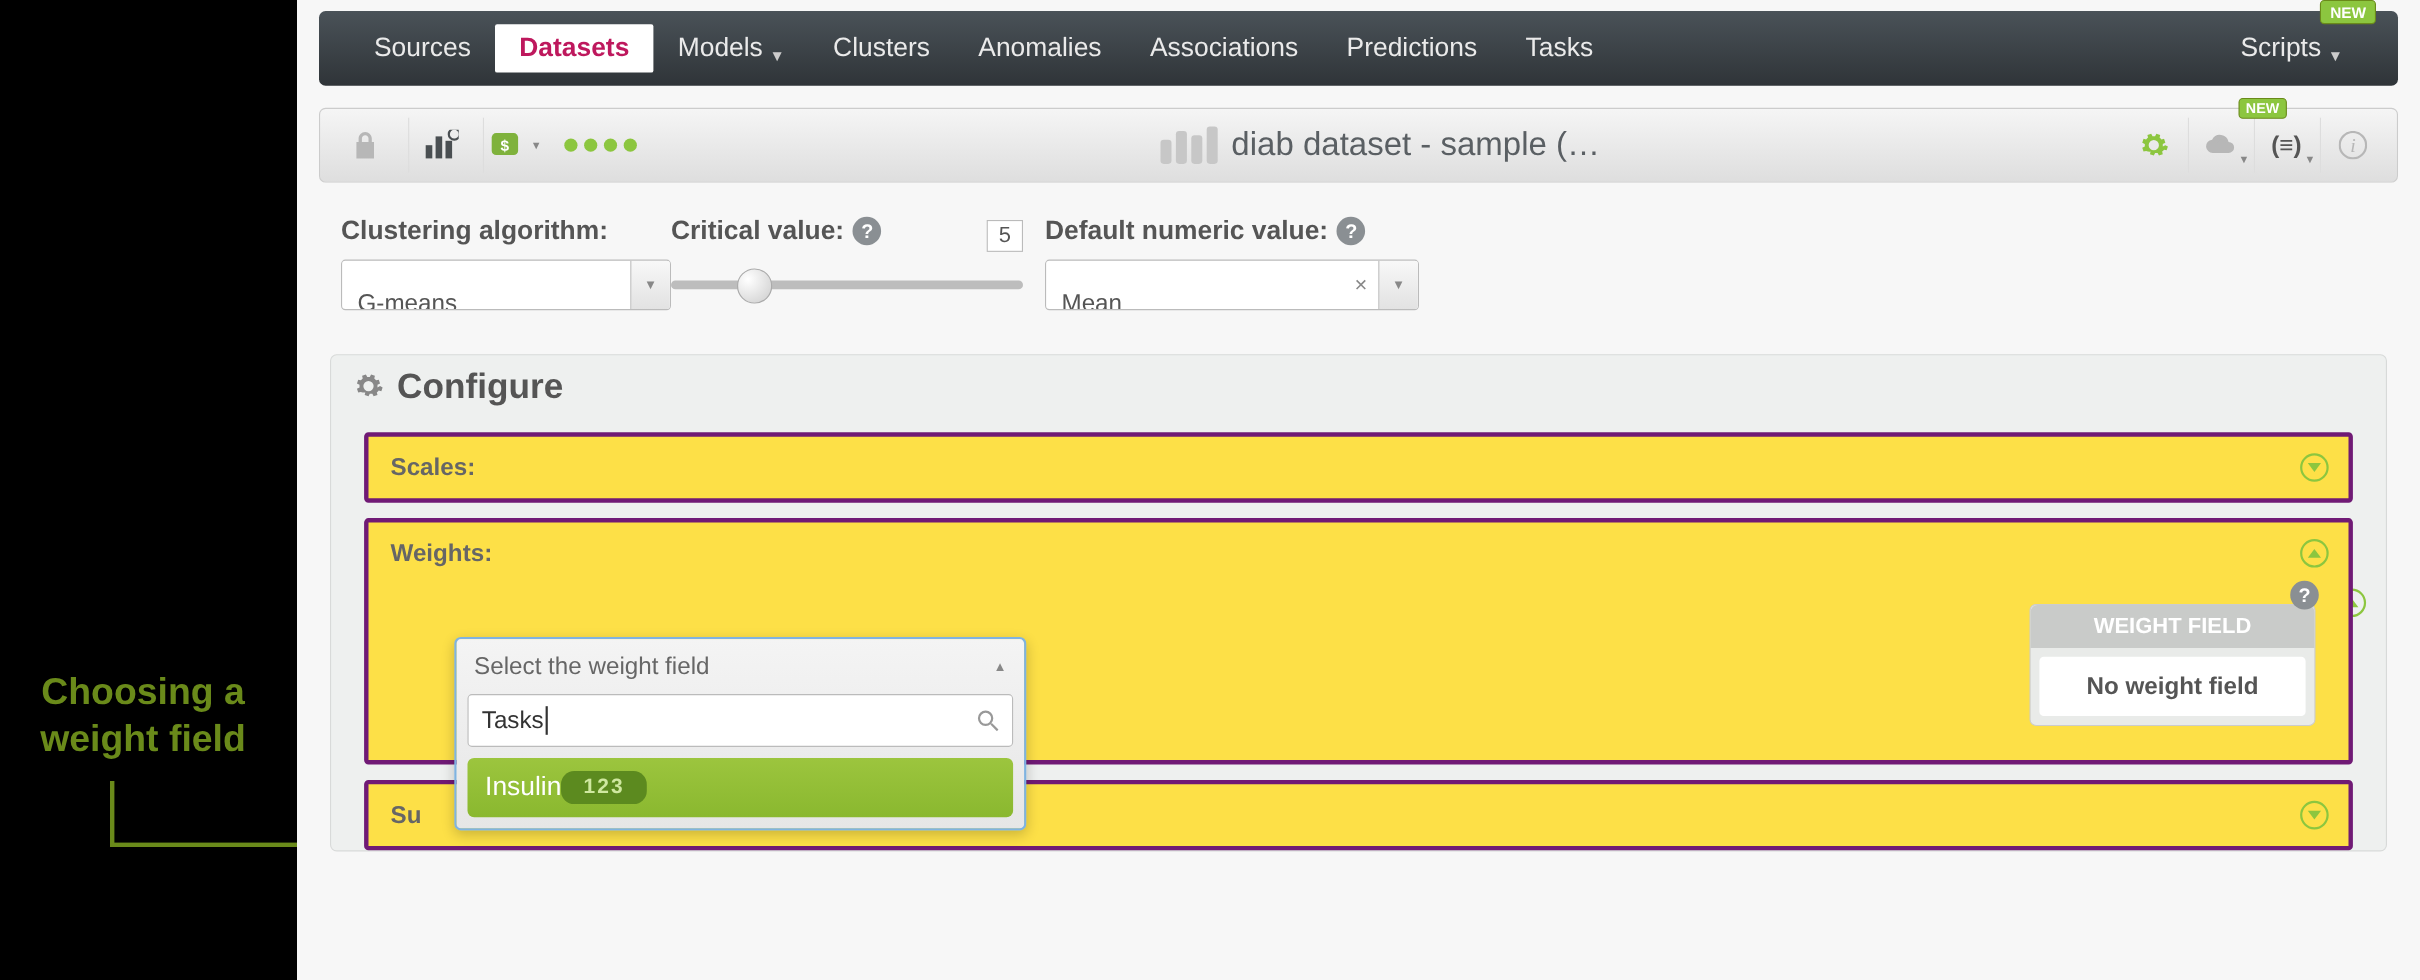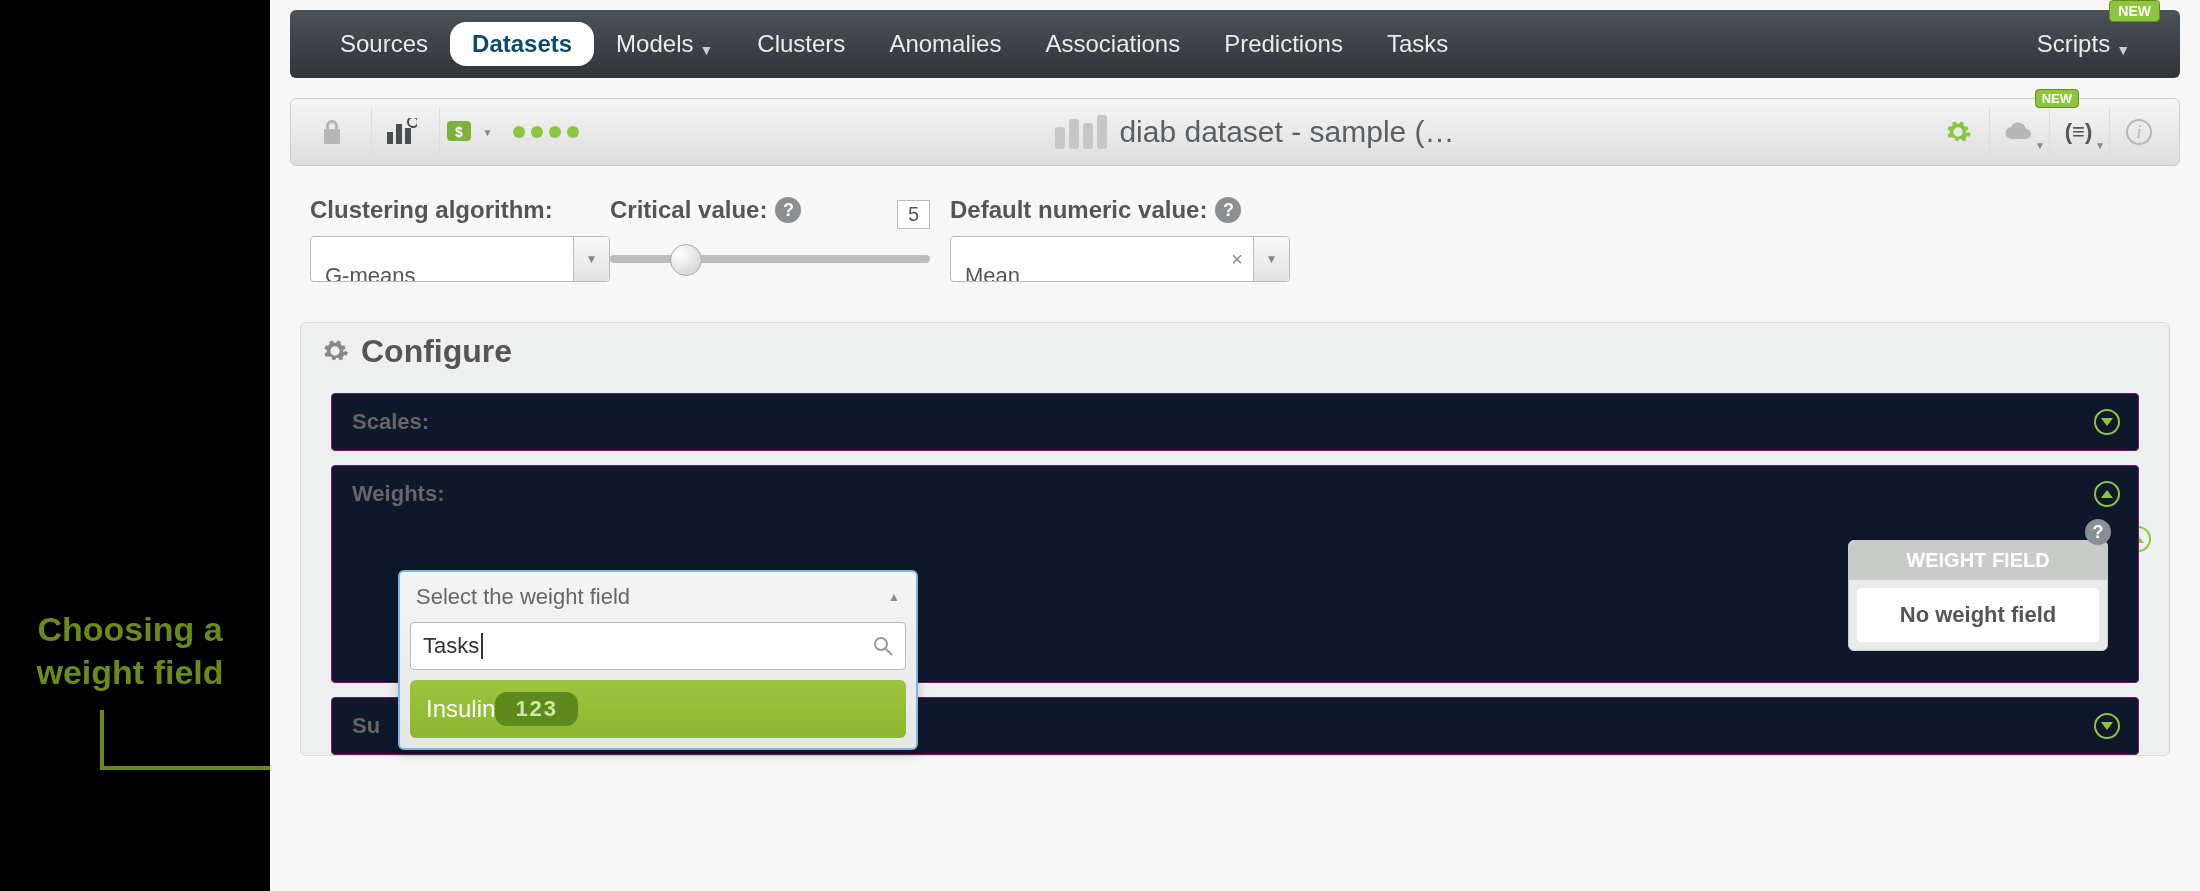--- a/index.html
+++ b/index.html
@@ -66,22 +66,22 @@
   }
   .topnav .nav-item {
     padding: 8px 22px;
     cursor: pointer;
     display: flex;
     align-items: flex-end;
     gap: 6px;
   }
   .topnav .nav-item.active {
     background: #fff;
-    color: #0c4a6e;
-    border-radius: 16px;
+    color: #be185d;
+    border-radius: 2px;
     font-weight: 700;
   }
   .topnav .spacer { flex: 1; }
   .topnav .caret { font-size: 14px; color: #ccc; }
   .nav-new-badge {
     position: absolute;
     right: 20px;
     top: -10px;
     background: #8cc63f;
     color: #fff;
@@ -200,21 +200,21 @@
     border-radius:6px;
     position: relative;
   }
   .panel-header {
     height:56px; display:flex; align-items:center;
     padding:0 20px; gap:12px;
     font-size:32px; color:#555; font-weight:600;
     cursor:pointer;
   }
   .subpanel {
-    margin:14px 30px; background:#0f172a; border:1px solid #701a75; border-radius:4px;
+    margin:14px 30px; background:#fde047; border:4px solid #701a75; border-radius:4px;
   }
   .subpanel-header {
     height:56px; display:flex; align-items:center;
     padding:0 20px; font-size:22px; color:#666; font-weight:600;
     cursor:pointer; position:relative;
   }
   .collapse-arrow {
     position:absolute; right:18px; top:50%; transform:translateY(-50%);
     width:26px; height:26px; border-radius:50%;
     border:2px solid #8cc63f;
@@ -238,21 +238,21 @@
     width:260px; border:1px solid #ccc; border-radius:6px;
     background:#e9ebe9; text-align:center;
   }
   .wf-title { font-size:20px; color:#fff; font-weight:700; padding:8px 0; background:#c9cbc9; border-radius:6px 6px 0 0;}
   .wf-text { background:#fff; margin:8px; padding:14px 10px; font-size:22px; color:#555; font-weight:600; border-radius:4px;}
   .wf-help {
     position:absolute; right:-4px; top:-22px;
   }
 
   .dropdown-open {
-    position:absolute; left:66px; top:48px; width:520px;
+    position:absolute; left:78px; top:48px; width:520px;
     background:linear-gradient(#f4f4f4,#e6e6e6);
     border:2px solid #7fb3e0; border-radius:6px;
     box-shadow:0 4px 12px rgba(0,0,0,.2);
     z-index:50;
   }
   .dd-label {
     padding:12px 16px; font-size:22px; color:#666;
     display:flex; justify-content:space-between; align-items:center;
   }
   .dd-label .tri { font-size:12px; color:#888; }
@@ -265,21 +265,21 @@
   .dd-search .mag { margin-left:auto; color:#999; font-size:22px;}
   .dd-option {
     margin:0 10px 10px 10px;
     background:linear-gradient(#9cc53e,#8ab82f);
     color:#fff; border-radius:6px;
     padding:12px 16px; font-size:24px;
     display:flex; align-items:center; 
   }
   .dd-badge {
     background:#5c8a1f; color:#cfe8a0; border-radius:12px;
-    padding:4px 20px; font-size:22px; letter-spacing:2px; font-weight:700;
+    padding:4px 20px; font-size:19px; letter-spacing:2px; font-weight:700;
   }
 
   
   svg { display:block; }
 </style>
 </head>
 <body>
 
 <div class="left-black"></div>
 

